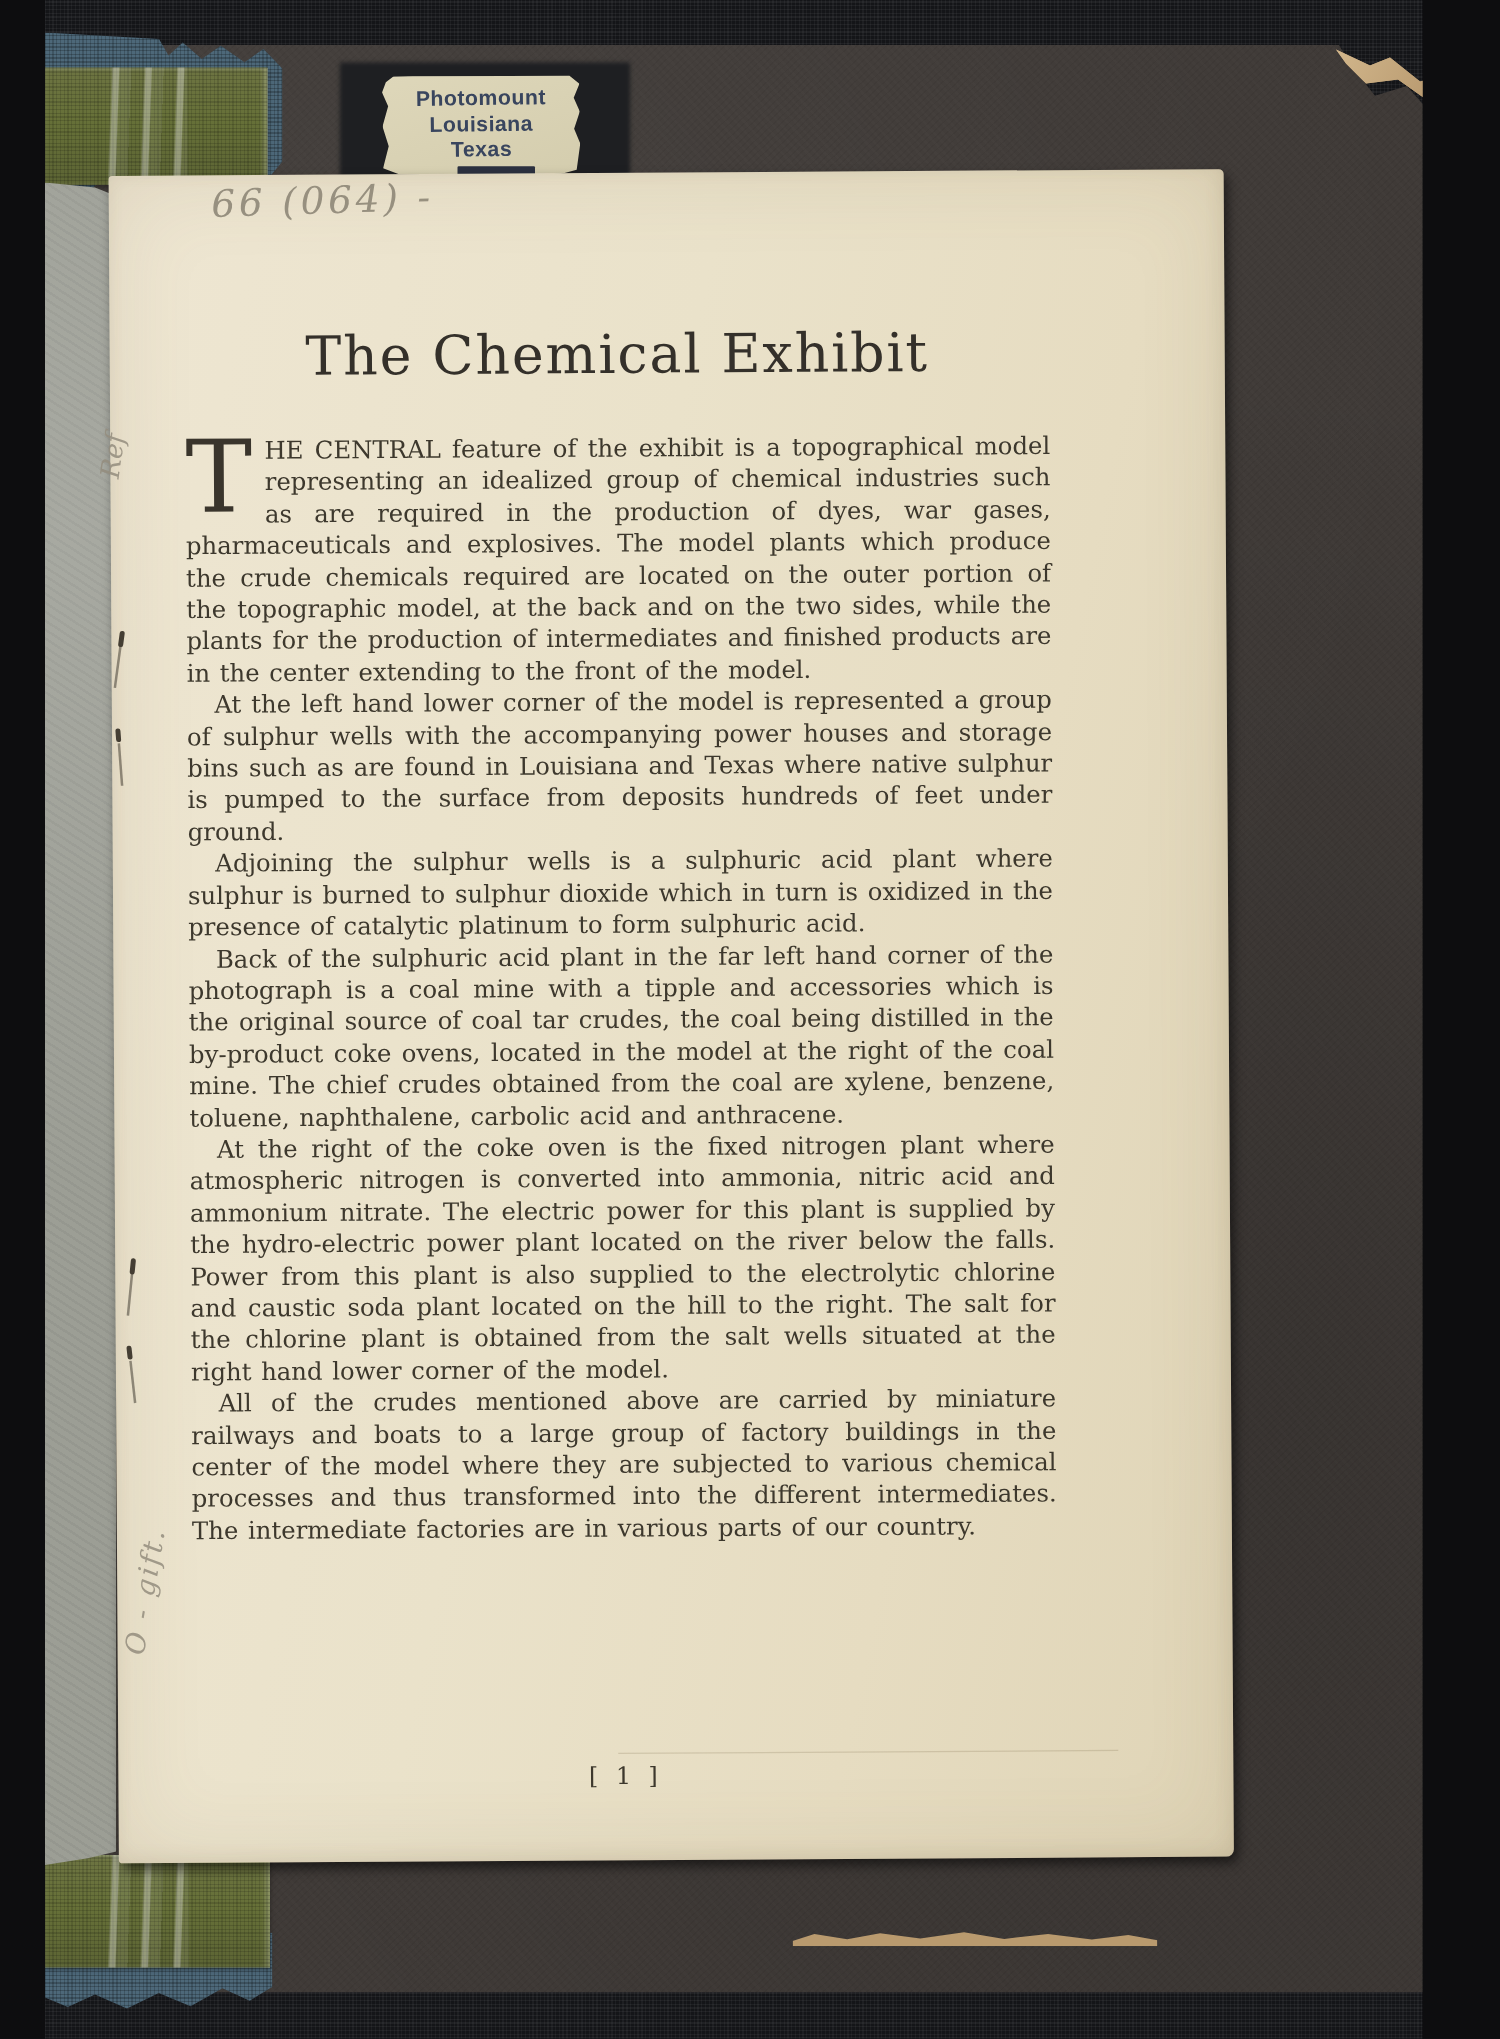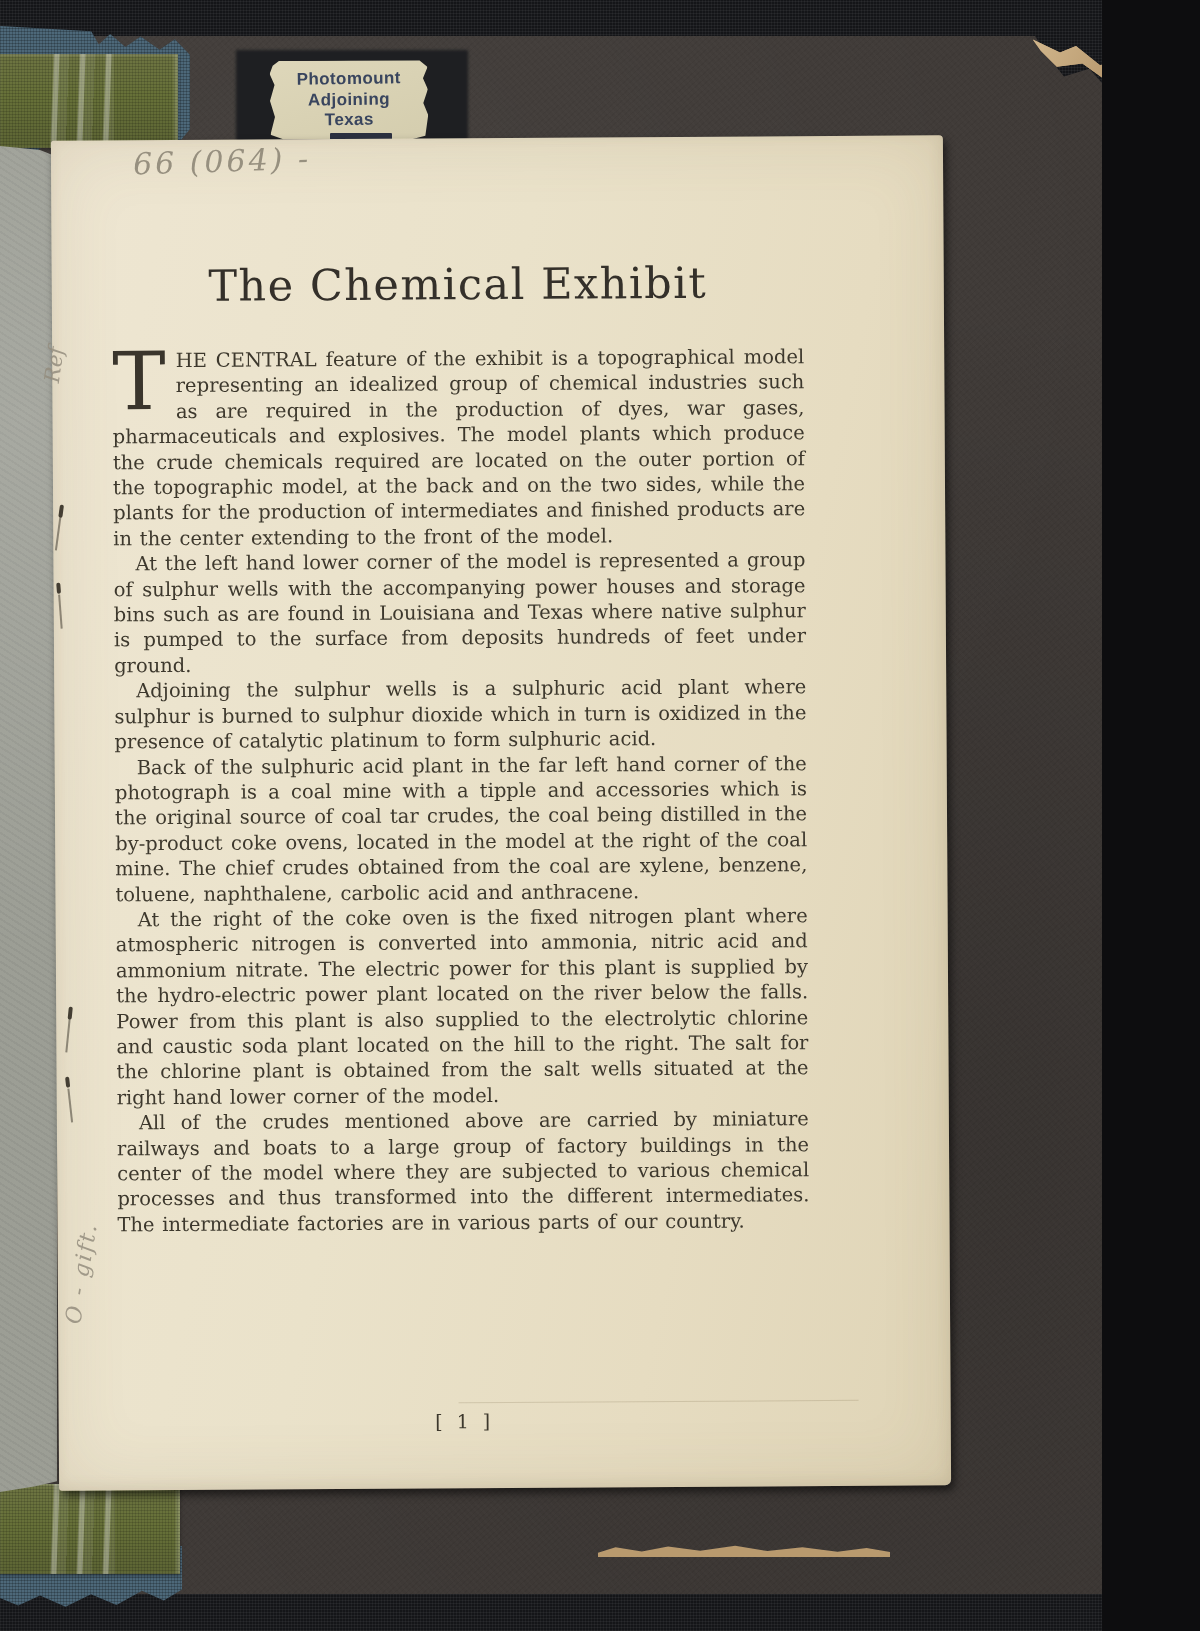--- a/index.html
+++ b/index.html
@@ -3,20 +3,21 @@
 <meta charset="utf-8">
 <style>
   html,body{margin:0;padding:0;background:#0d0d0f;}
   .scene{
     position:relative;width:1102px;height:1631px;overflow:hidden;
     background-color:#141518;
     background-image:
       repeating-linear-gradient(0deg, rgba(255,255,255,0.05) 0 1px, transparent 1px 3px),
       repeating-linear-gradient(90deg, rgba(255,255,255,0.045) 0 1px, transparent 1px 3px);
     font-family:"DejaVu Serif", serif;
+    margin-left:36px;
   }
   
   .board{
     position:absolute;left:12px;top:36px;width:1156px;height:1558px;
     background-color:#3f3a37;
     background-image:
       radial-gradient(circle at 20% 15%, rgba(255,255,255,0.035), transparent 55%),
       radial-gradient(circle at 80% 70%, rgba(0,0,0,0.12), transparent 60%),
       repeating-linear-gradient(47deg, rgba(255,255,255,0.012) 0 2px, transparent 2px 5px),
       repeating-linear-gradient(-43deg, rgba(0,0,0,0.05) 0 1px, transparent 1px 4px);
@@ -161,21 +162,21 @@
   </div>
   <div class="cloth cloth-bottom"></div>
   <div class="tape tape-bottom">
     <div class="tape-sheen"></div>
   </div>
   <div class="gray-strip"></div>
 
   <div class="label-shadow"></div>
   <div class="label">
     <span>Photomount</span>
-    <span>Adjoining</span>
+    <span>Louisiana</span>
     <span>Texas</span>
   </div>
   <div class="label-cut-rule"></div>
 
   <div class="page">
     <div class="crease"></div>
 
     <div class="stitch stitch-1"></div>
     <div class="stitch stitch-2"></div>
     <div class="stitch stitch-3"></div>

